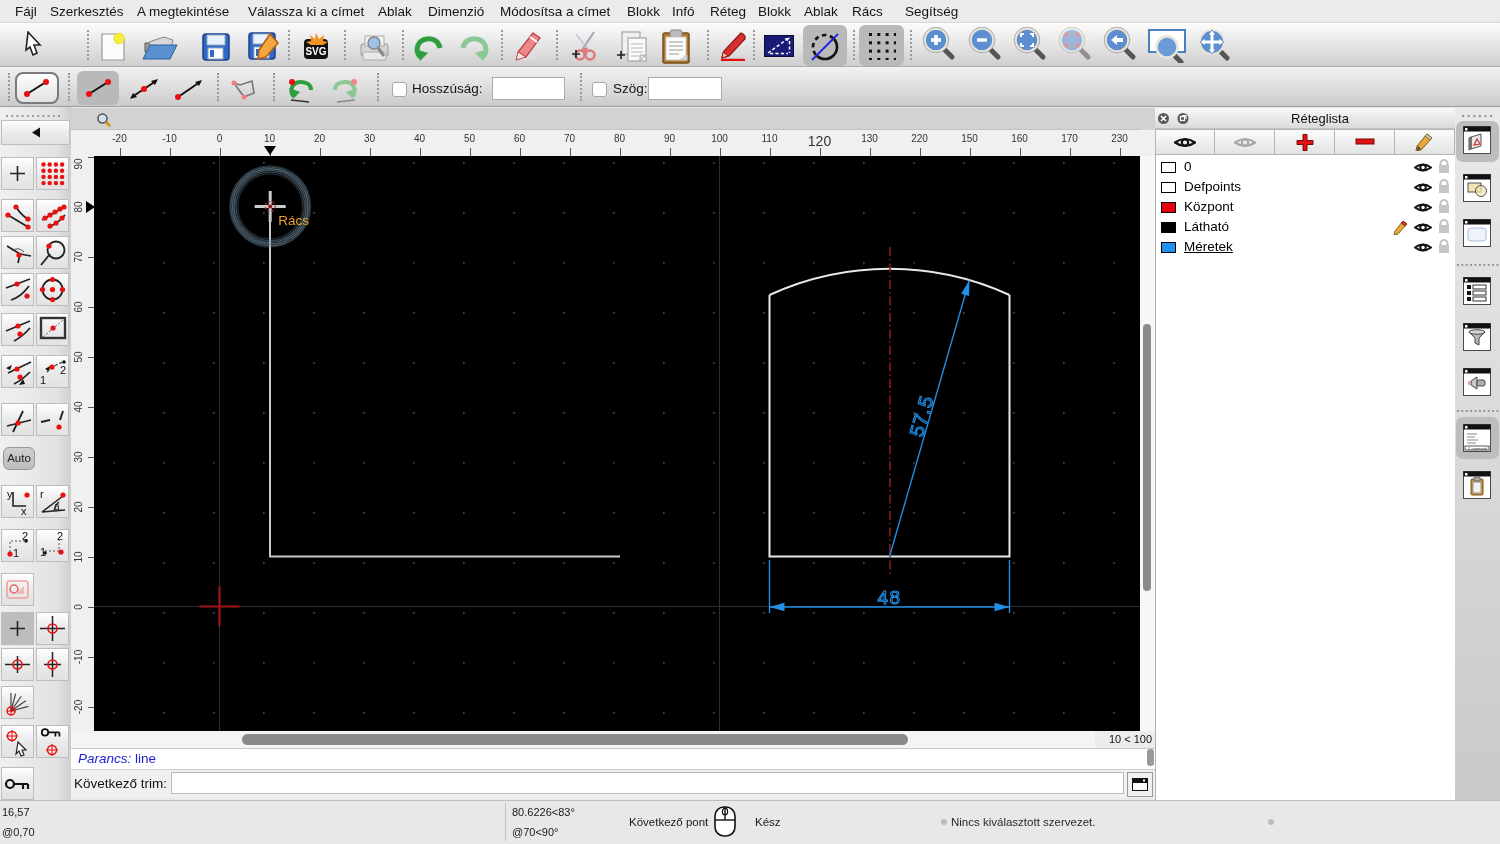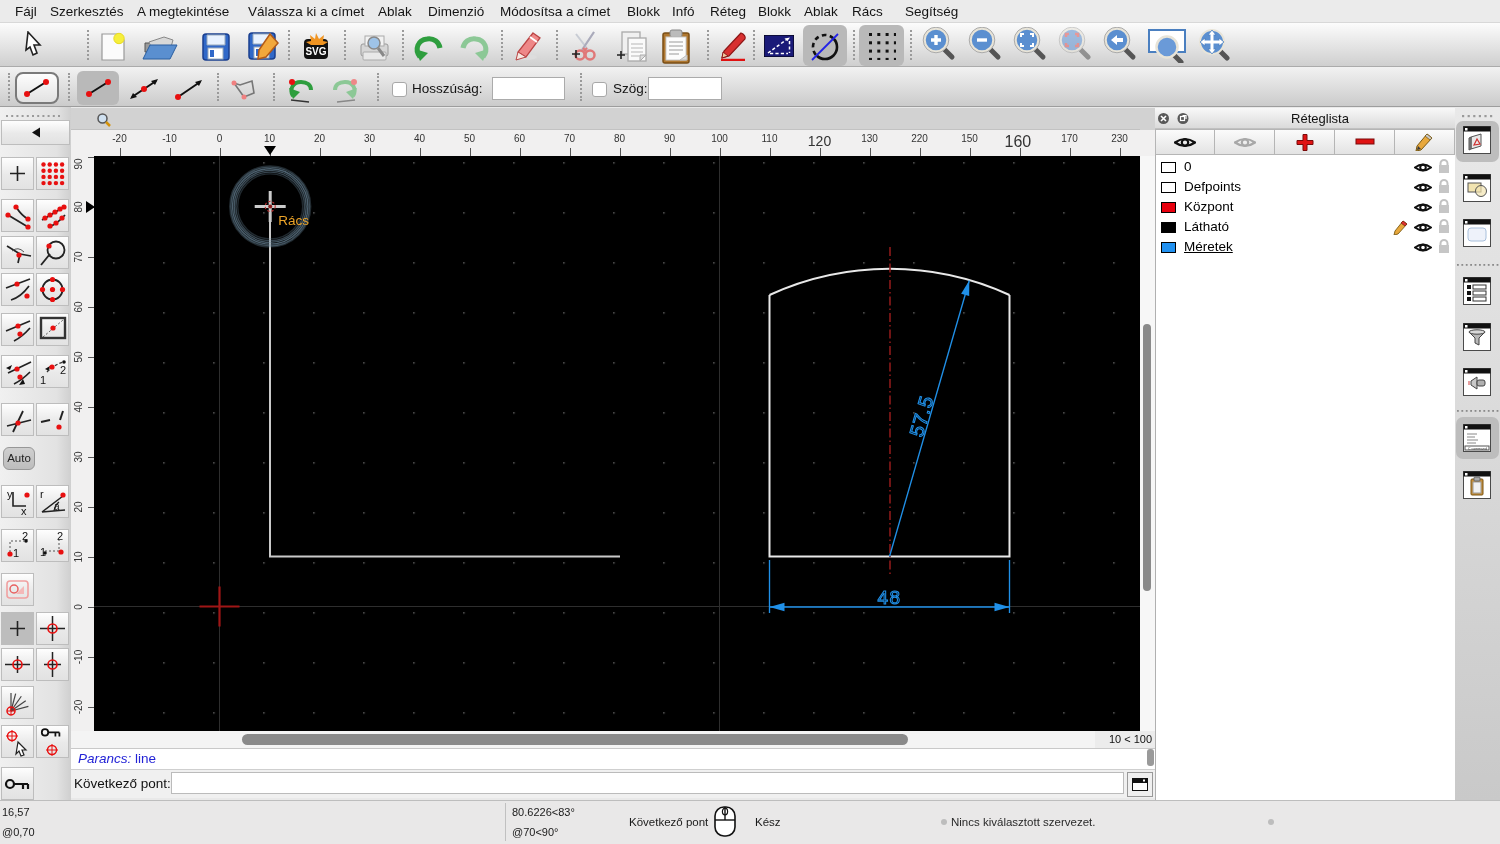--- a/index.html
+++ b/index.html
@@ -615,21 +615,21 @@
       <div class="rlab" style="left:683.5px;top:3px;width:30px;text-align:center;font-size:10px;">110</div>
       <div style="position:absolute;left:698.5px;top:18px;width:1px;height:8px;background:#555;"></div>
       <div class="rlab" style="left:733.5px;top:3px;width:30px;text-align:center;font-size:14px;">120</div>
       <div style="position:absolute;left:748.5px;top:18px;width:1px;height:8px;background:#555;"></div>
       <div class="rlab" style="left:783.5px;top:3px;width:30px;text-align:center;font-size:10px;">130</div>
       <div style="position:absolute;left:798.5px;top:18px;width:1px;height:8px;background:#555;"></div>
       <div class="rlab" style="left:833.5px;top:3px;width:30px;text-align:center;font-size:10px;">220</div>
       <div style="position:absolute;left:848.5px;top:18px;width:1px;height:8px;background:#555;"></div>
       <div class="rlab" style="left:883.5px;top:3px;width:30px;text-align:center;font-size:10px;">150</div>
       <div style="position:absolute;left:898.5px;top:18px;width:1px;height:8px;background:#555;"></div>
-      <div class="rlab" style="left:933.5px;top:3px;width:30px;font-size:16px;">160</div>
+      <div class="rlab" style="left:933.5px;top:3px;width:30px;text-align:center;font-size:10px;">160</div>
       <div style="position:absolute;left:948.5px;top:18px;width:1px;height:8px;background:#555;"></div>
       <div class="rlab" style="left:983.5px;top:3px;width:30px;text-align:center;font-size:10px;">170</div>
       <div style="position:absolute;left:998.5px;top:18px;width:1px;height:8px;background:#555;"></div>
       <div class="rlab" style="left:1033.5px;top:3px;width:30px;text-align:center;font-size:10px;">230</div>
       <div style="position:absolute;left:1048.5px;top:18px;width:1px;height:8px;background:#555;"></div>
       <div style="position:absolute;left:193px;top:16px;width:0;height:0;border-left:6px solid transparent;border-right:6px solid transparent;border-top:9px solid #000;"></div>
     </div>
     <div style="position:absolute;left:71px;top:156px;width:23px;height:575px;background:#f1f0f0;">
       <div class="rlab" style="left:0px;top:-0.5px;width:16px;height:16px;text-align:center;line-height:16px;transform:rotate(-90deg);font-size:10px;">90</div>
       <div style="position:absolute;left:17px;top:0.5px;width:6px;height:1px;background:#555;"></div>
@@ -699,21 +699,21 @@
     <div style="position:absolute;left:242px;top:734px;width:666px;height:11px;background:#8a8a8a;border-radius:5.5px;"></div>
     <div style="position:absolute;left:1140px;top:156px;width:15px;height:575px;background:#f7f7f7;"></div>
     <div style="position:absolute;left:1143px;top:324px;width:8px;height:267px;background:#8a8a8a;border-radius:4px;"></div>
     <div style="position:absolute;left:1095px;top:731px;width:60px;height:17px;background:#ececec;font-size:11px;color:#111;text-align:right;padding:2px 3px 0 0;">10 &lt; 100</div>
     <div style="position:absolute;left:1140px;top:108px;width:15px;height:22px;background:#d2d2d2;"></div>
     <div style="position:absolute;left:1140px;top:130px;width:15px;height:26px;background:#f1f0f0;"></div>
     <div style="position:absolute;left:71px;top:748px;width:1084px;height:21px;background:#fff;border-top:1px solid #c9c9c9;"></div>
     <div style="position:absolute;left:78px;top:751px;width:300px;height:16px;font-size:13.5px;color:#2323d6;"><i>Parancs:</i> line</div>
     <div style="position:absolute;left:1147px;top:749px;width:7px;height:17px;background:#9a9a9a;border-radius:3px;"></div>
     <div style="position:absolute;left:71px;top:769px;width:1084px;height:29px;background:#f0f0f0;border-top:1px solid #cfcfcf;"></div>
-    <div style="position:absolute;left:74px;top:776px;width:100px;height:18px;font-size:13.5px;color:#111;white-space:nowrap;">Következő pont:</div>
+    <div style="position:absolute;left:74px;top:776px;width:100px;height:18px;font-size:13.5px;color:#111;white-space:nowrap;">Következő trim:</div>
     <div style="position:absolute;left:171px;top:772px;width:953px;height:22px;background:#fff;border:1px solid #bbb;"></div>
     <div style="text-align:center;padding-top:5px;position:absolute;left:1127px;top:772px;width:26px;height:25px;background:#f0f0f0;border:1px solid #999;">
       <svg width="16" height="13" viewBox="0 0 16 13" style="">
         <rect x="0.5" y="0.5" width="15" height="12" fill="#fff" stroke="#111"></rect>
         <rect x="0.5" y="0.5" width="15" height="4.5" fill="#111"></rect>
         <rect x="11" y="1.5" width="2" height="2" fill="#fff"></rect>
       </svg>
     </div>
     <div style="position:absolute;left:1155px;top:108px;width:300px;height:692px;background:#fff;border-left:1px solid #b0b0b0;"></div>
     <div style="position:absolute;left:1155px;top:108px;width:300px;height:21px;background:linear-gradient(#f8f8f8,#dadada);border-bottom:1px solid #c0c0c0;"></div>

